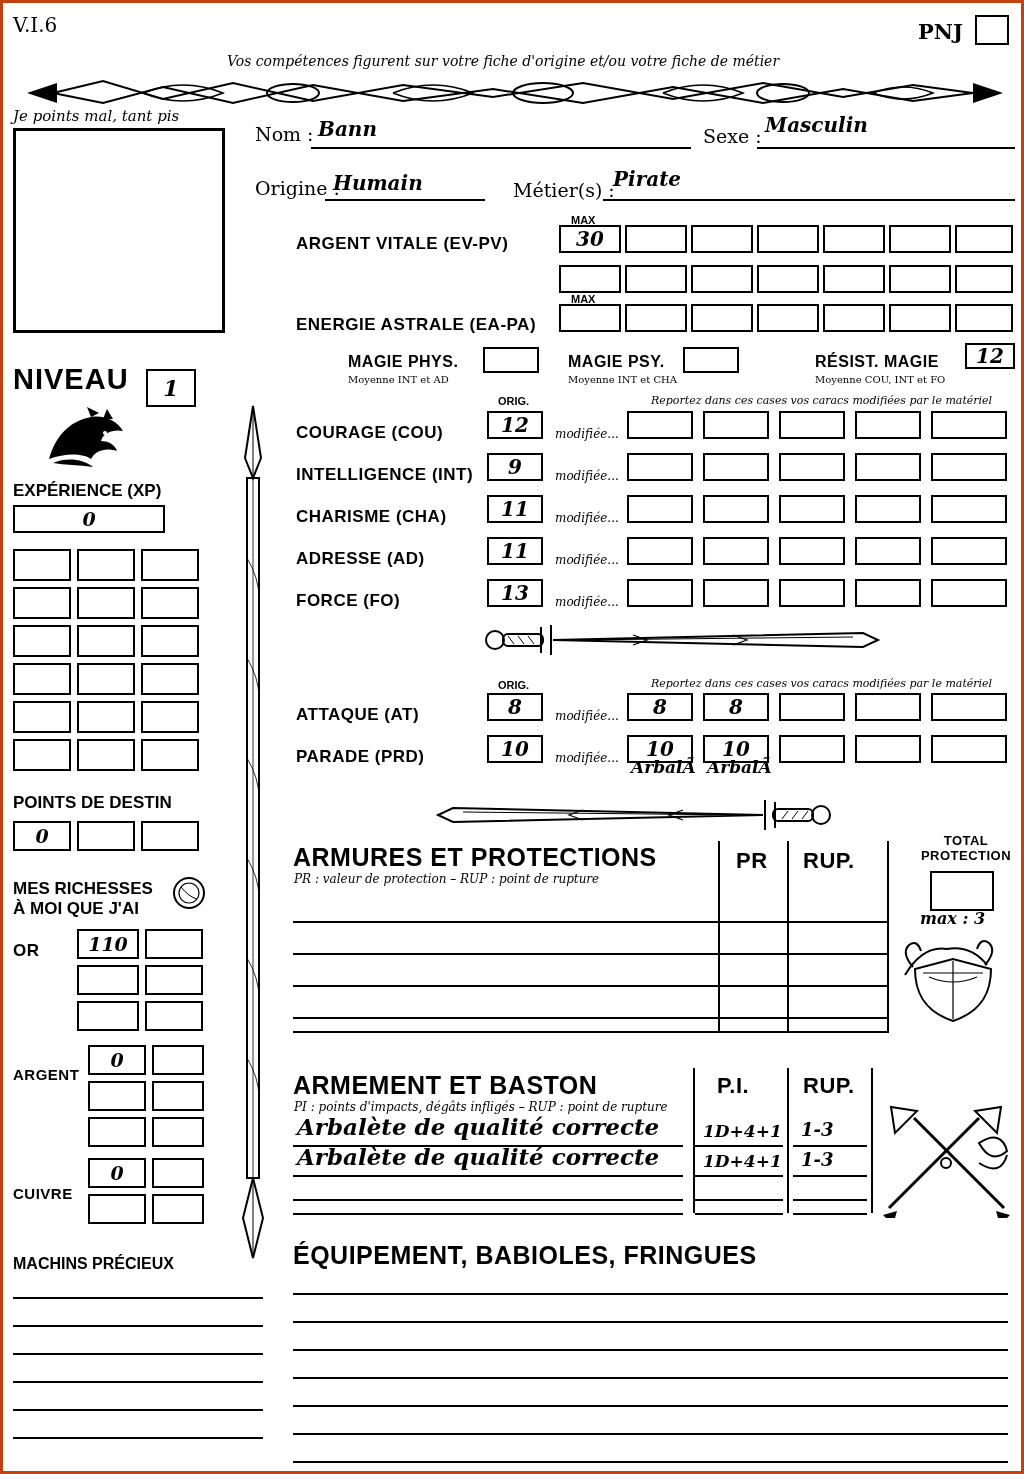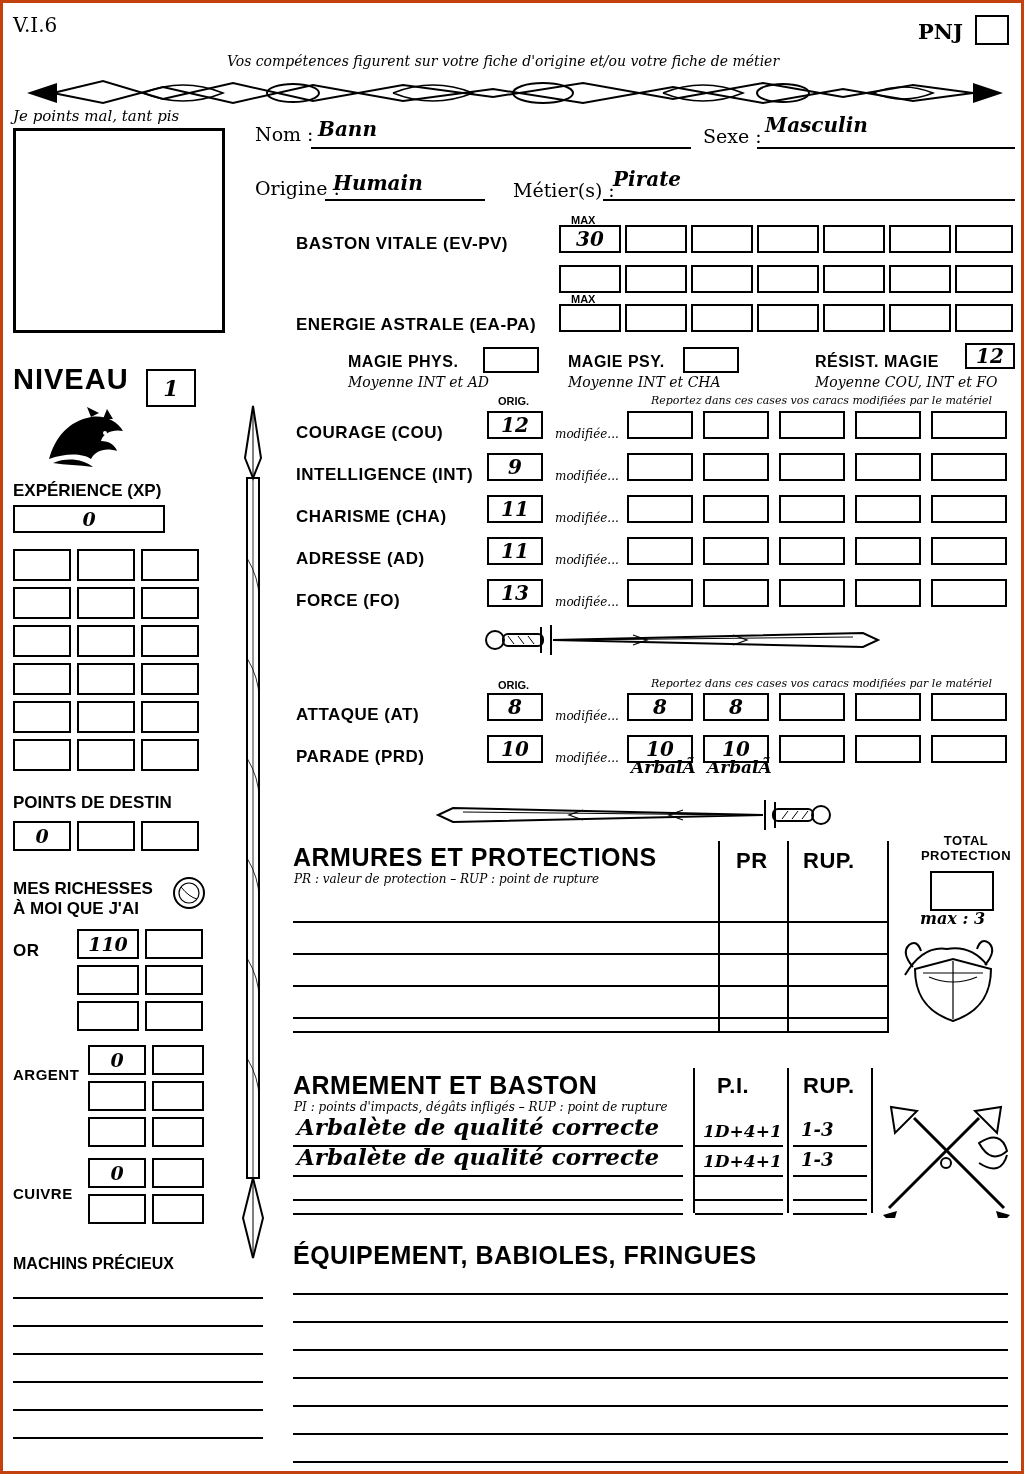--- a/index.html
+++ b/index.html
@@ -80,22 +80,21 @@
   .uline { border-bottom:2px solid #000; }
   
   .bold-lab {
     font-family:"Liberation Sans", sans-serif;
     font-weight:bold;
     font-size:17px;
     letter-spacing:0.5px;
   }
   .tiny {
     font-family:"DejaVu Serif", serif;
-    font-size:14px;
-    font-style:italic;
+    font-size:10px;
   }
   .tiny-it {
     font-family:"DejaVu Serif", serif;
     font-style:italic;
     font-size:11px;
   }
   .box {
     border:2px solid #000;
     background:#fff;
     position:absolute;
@@ -171,21 +170,21 @@
   <div class="idline hw" style="left:762px; top:112px;">Masculin</div>
 
   <div class="idline lbl" style="left:252px; top:174px;">Origine :</div>
   <div class="idline uline" style="left:322px; top:196px; width:160px; height:1px;"></div>
   <div class="idline hw" style="left:330px; top:170px;">Humain</div>
 
   <div class="idline lbl" style="left:510px; top:176px;">Métier(s) :</div>
   <div class="idline uline" style="left:600px; top:196px; width:412px; height:1px;"></div>
   <div class="idline hw" style="left:610px; top:166px;">Pirate</div>
 
-  <div class="bold-lab" style="position:absolute; left:293px; top:231px;">BASTON VITALE (EV-PV)</div>
+  <div class="bold-lab" style="position:absolute; left:293px; top:231px;">ARGENT VITALE (EV-PV)</div>
   <div class="bold-lab" style="position:absolute; left:293px; top:312px;">ENERGIE ASTRALE (EA-PA)</div>
   <div style="position:absolute; left:568px; top:211px; font-weight:bold; font-size:11px;">MAX</div>
   <div style="position:absolute; left:568px; top:290px; font-weight:bold; font-size:11px;">MAX</div>
 
   <div class="box cell hw" style="left:556px; top:222px; width:62px; height:28px;">30</div>
   <div class="box cell" style="left:622px; top:222px; width:62px; height:28px;"></div>
   <div class="box cell" style="left:688px; top:222px; width:62px; height:28px;"></div>
   <div class="box cell" style="left:754px; top:222px; width:62px; height:28px;"></div>
   <div class="box cell" style="left:820px; top:222px; width:62px; height:28px;"></div>
   <div class="box cell" style="left:886px; top:222px; width:62px; height:28px;"></div>

